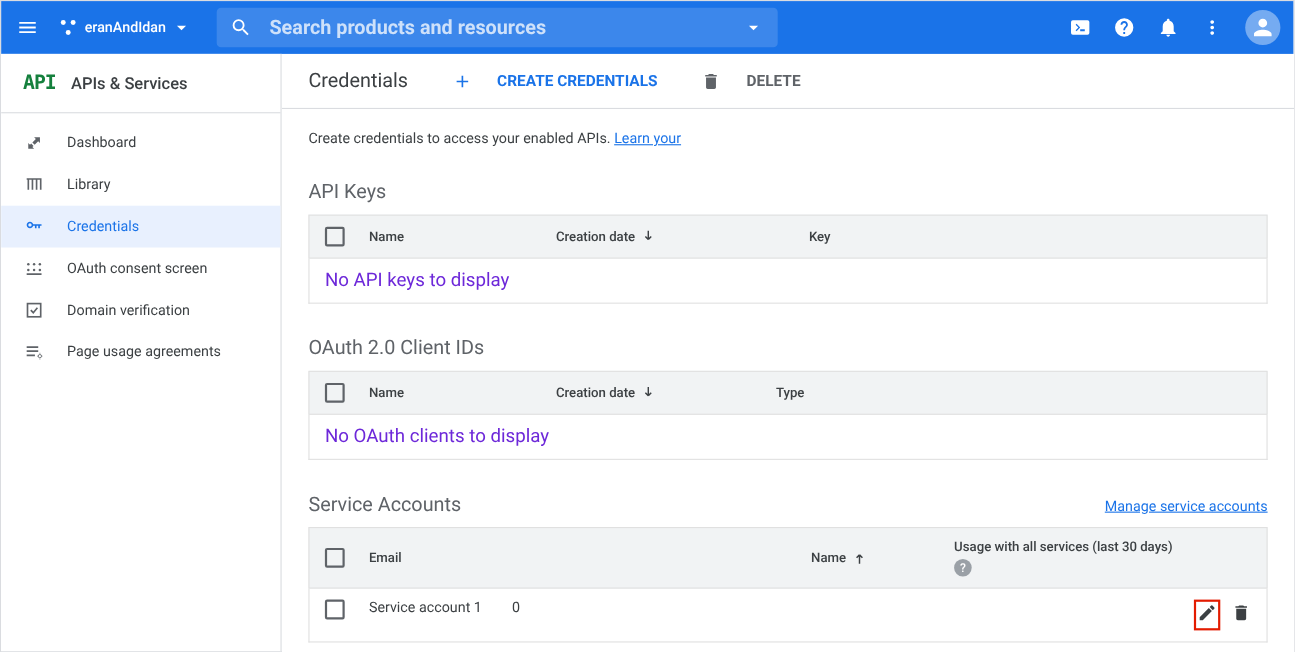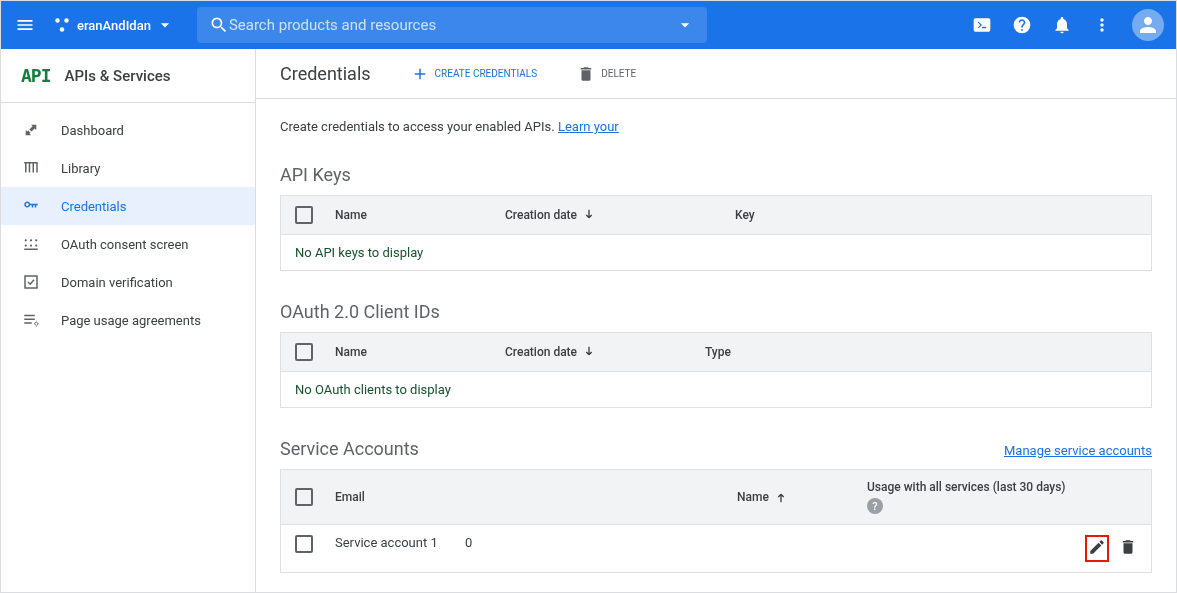--- a/index.html
+++ b/index.html
@@ -6,60 +6,60 @@
     body { width: 1177px; height: 593px; overflow: hidden; border: 1px solid #dadce0; }
     
     
     .header { background: #1a73e8; height: 48px; display: flex; align-items: center; padding: 0 12px; color: white; }
     .hamburger { width: 24px; height: 24px; cursor: pointer; display: flex; align-items: center; justify-content: center; }
     .product-name { font-size: 19px; font-weight: 400; margin-left: 16px; white-space: nowrap; }
     .project-select { display: flex; align-items: center; margin-left: 16px; cursor: pointer; }
     .project-select svg { margin-right: 6px; }
     .project-name { font-size: 13px; font-weight: 500; }
     .search-box { flex: 1; margin: 0 16px; background: rgba(255,255,255,0.15); border-radius: 4px; height: 36px; display: flex; align-items: center; padding: 0 12px; max-width: 510px; }
-    .search-box input { background: transparent; border: none; color: white; font-size: 15px; flex: 1; outline: none; margin-left: 0; }
+    .search-box input { background: transparent; border: none; color: white; font-size: 18px; flex: 1; outline: none; margin-left: 16px; font-weight: bold; }
     .search-box input::placeholder { color: rgba(255,255,255,0.75); }
     .header-right { display: flex; align-items: center; gap: 20px; margin-left: auto; }
     .avatar { width: 32px; height: 32px; background: rgba(255,255,255,0.4); border-radius: 50%; display: flex; align-items: center; justify-content: center; }
     
     
     .body-wrap { display: flex; height: calc(100% - 48px); }
     .sidebar { width: 255px; border-right: 1px solid #dadce0; background: white; }
     .sidebar-header { padding: 16px 20px; border-bottom: 1px solid #dadce0; display: flex; align-items: center; gap: 14px; }
     .sidebar-header-icon { font-family: monospace; font-weight: bold; font-size: 18px; color: #15803d; letter-spacing: -1px; }
     .sidebar-header-title { font-size: 15px; font-weight: 500; color: #3c4043; }
     .sidebar-items { padding-top: 8px; }
     .sidebar-item { display: flex; align-items: center; padding: 10px 20px; gap: 20px; cursor: pointer; font-size: 13px; color: #3c4043; }
     .sidebar-item.active { background: #e8f0fe; color: #1a73e8; }
     .sidebar-item.active .side-icon { color: #1a73e8; }
     .side-icon { width: 20px; color: #5f6368; display:flex; align-items:center; justify-content:center;}
     
     
     .main { flex: 1; background: white; overflow-y: auto; }
     .main-header { display: flex; align-items: center; padding: 14px 24px; border-bottom: 1px solid #dadce0; gap: 40px; }
     .main-title { font-size: 18px; color: #3c4043; }
-    .main-action { display: flex; align-items: center; gap: 6px; cursor: pointer; font-size: 10px; font-weight: 400; }
+    .main-action { display: flex; align-items: center; gap: 23px; cursor: pointer; font-size: 14px; font-weight: 700; }
     .main-action.primary { color: #1a73e8; }
     .main-action.secondary { color: #5f6368; }
     
     .content { padding: 20px 24px; }
     .intro-text { font-size: 13px; color: #3c4043; margin-bottom: 30px; }
     .intro-text a { color: #1a73e8; text-decoration: underline; }
     
     .section { margin-bottom: 30px; }
     .section-head { display: flex; justify-content: space-between; align-items: baseline; }
     .section-title { font-size: 18px; color: #5f6368; font-weight: 400; margin-bottom: 10px; }
     .manage-link { color: #1a73e8; font-size: 13px; text-decoration: underline; cursor: pointer; }
     
     .table { width: 100%; }
     .thead { background: #f1f3f4; display: flex; align-items: center; padding: 10px 14px; border: 1px solid #e0e0e0; }
     .th { font-size: 12px; font-weight: 500; color: #3c4043; display: flex; align-items: center; gap: 4px; }
     .checkbox-cell { width: 40px; }
     .checkbox { width: 18px; height: 18px; border: 2px solid #5f6368; border-radius: 2px; cursor: pointer; }
-    .empty-msg { padding: 10px 14px; font-size: 13px; color: #14532d; border: 1px solid #e0e0e0; border-top: none; }
+    .empty-msg { padding: 10px 14px; font-size: 17px; color: #6d28d9; border: 1px solid #e0e0e0; border-top: none; }
     
     .help-icon { width: 16px; height: 16px; background: #9aa0a6; border-radius: 50%; color: white; font-size: 11px; display: inline-flex; align-items: center; justify-content: center; margin-top: 4px; }
     
     .trow { display: flex; align-items: flex-start; padding: 10px 14px; border: 1px solid #e0e0e0; border-top: none; font-size: 13px; color: #3c4043; }
     .td { }
     .row-actions { display: flex; gap: 10px; align-items: center; margin-left: auto; }
     .edit-highlight { border: 2px solid #e31b00; padding: 1px; }
     .blurred { filter: blur(3px); color: #bbb; }
     
     

